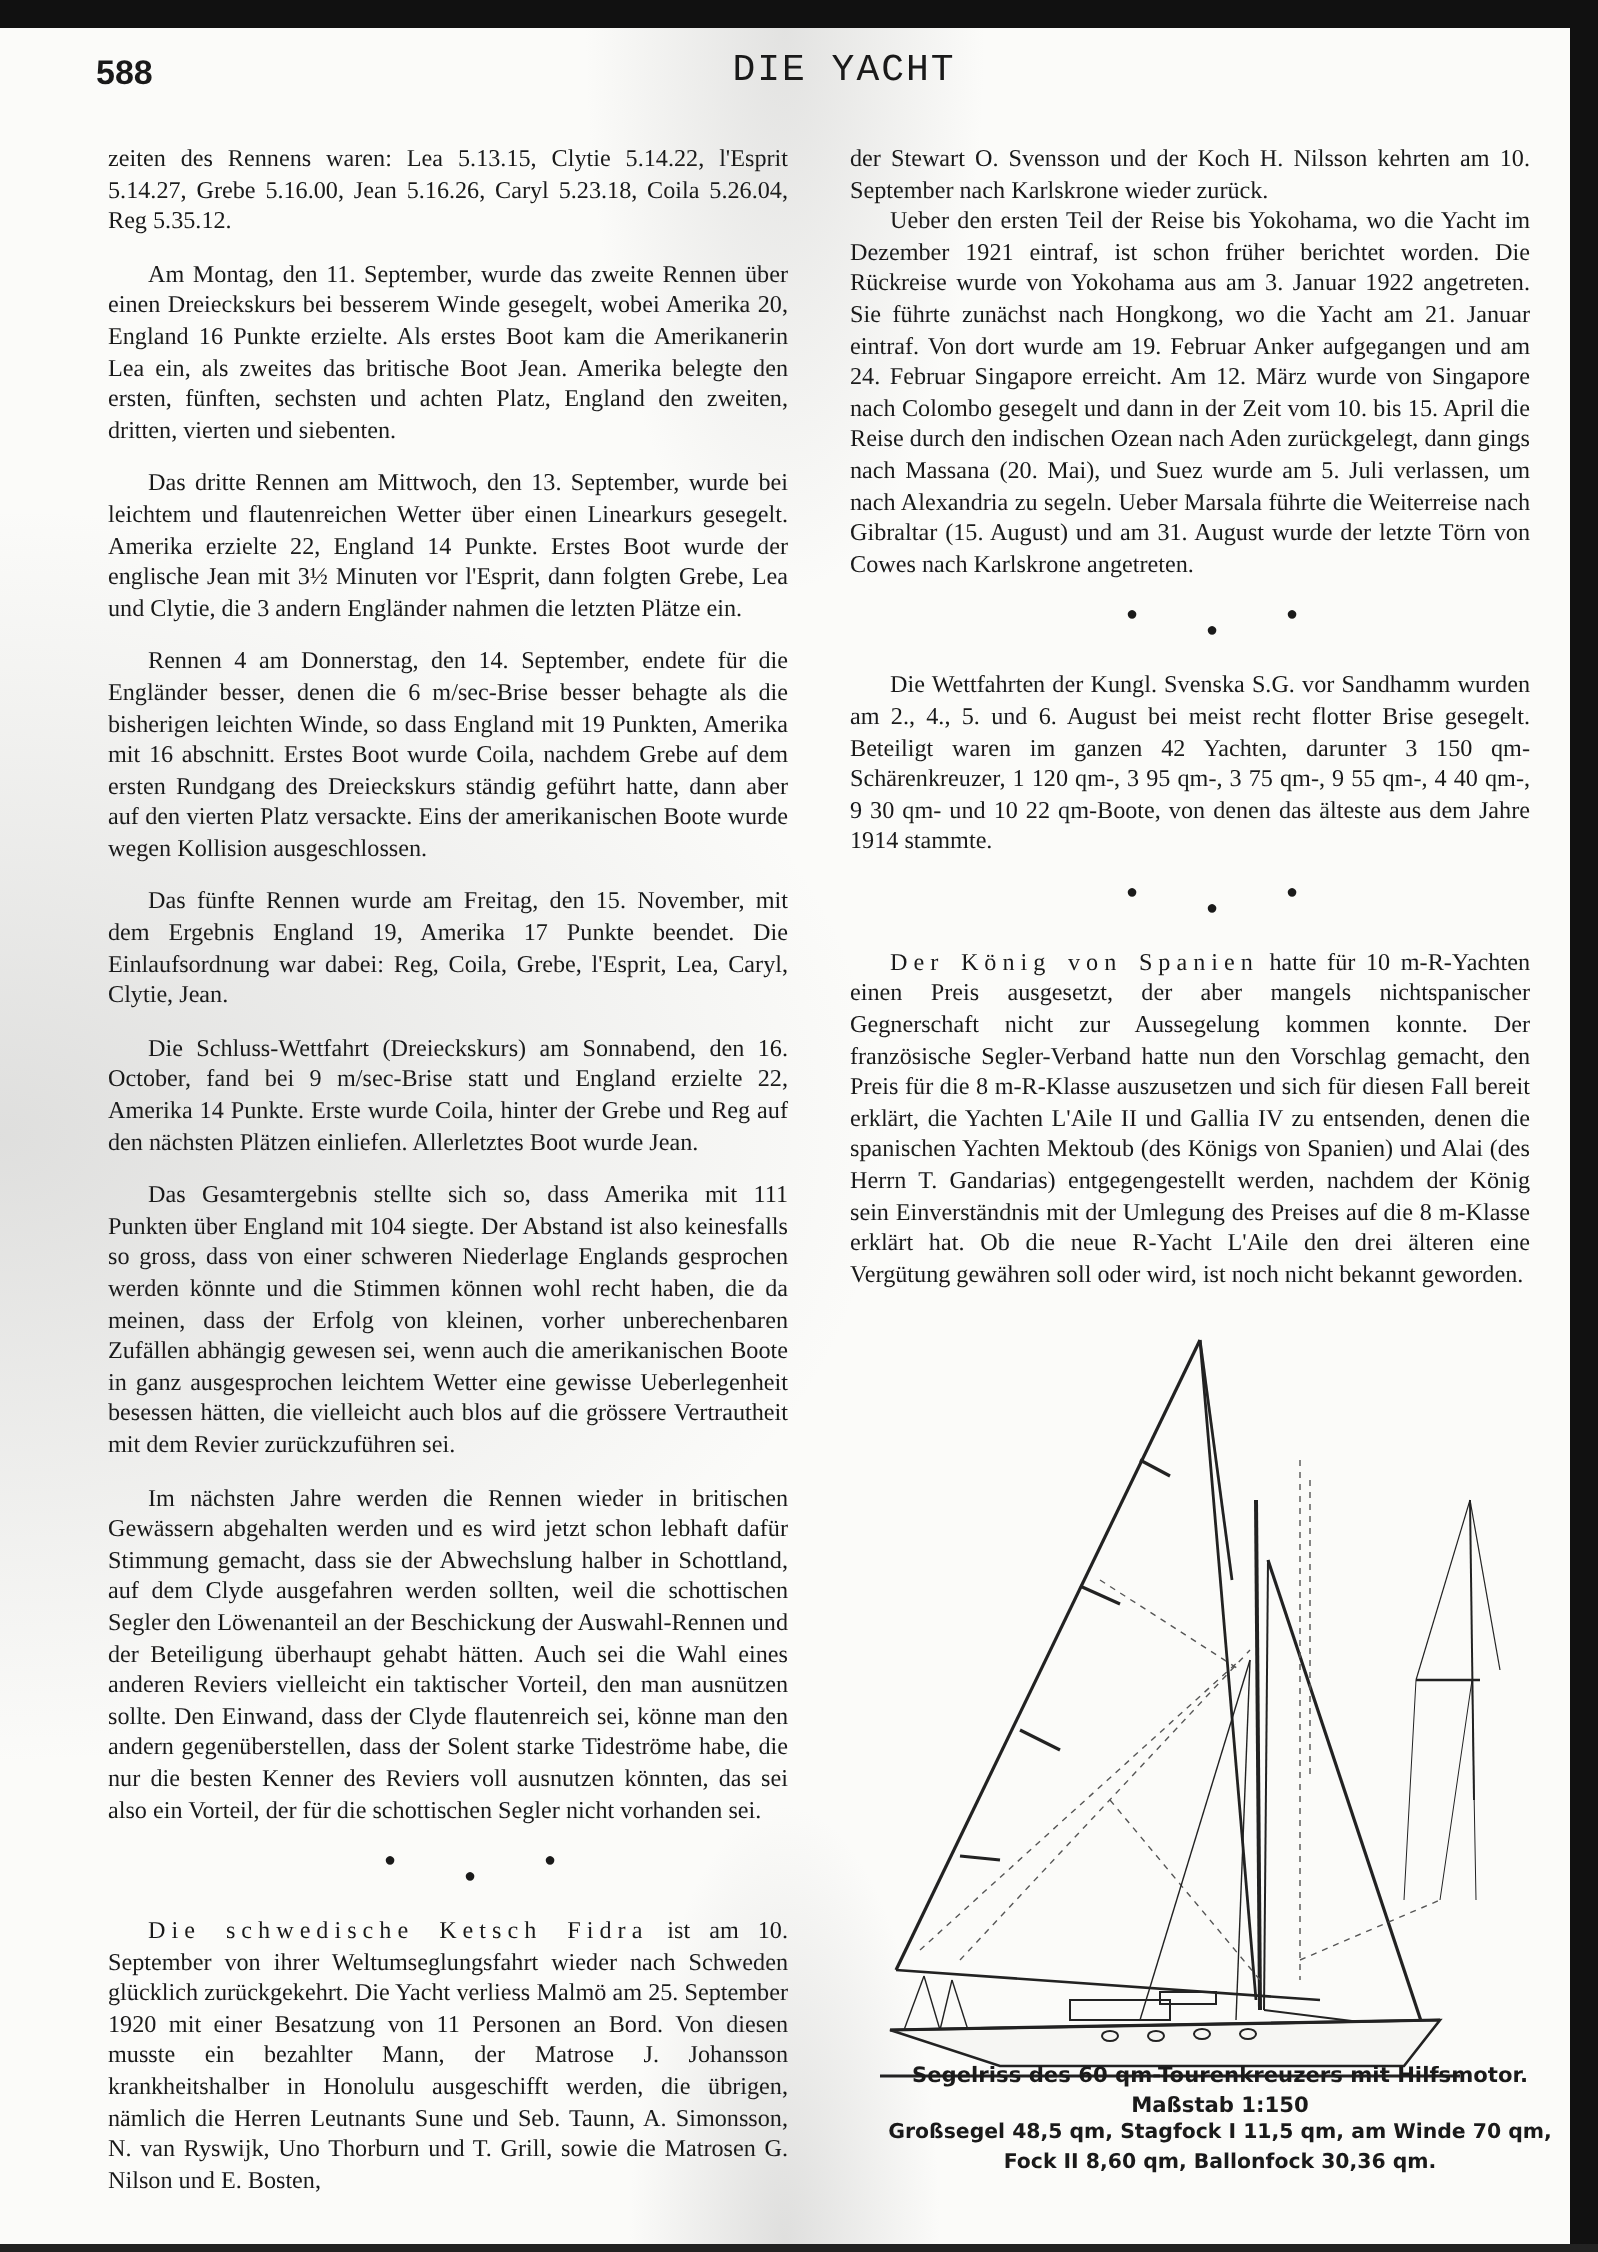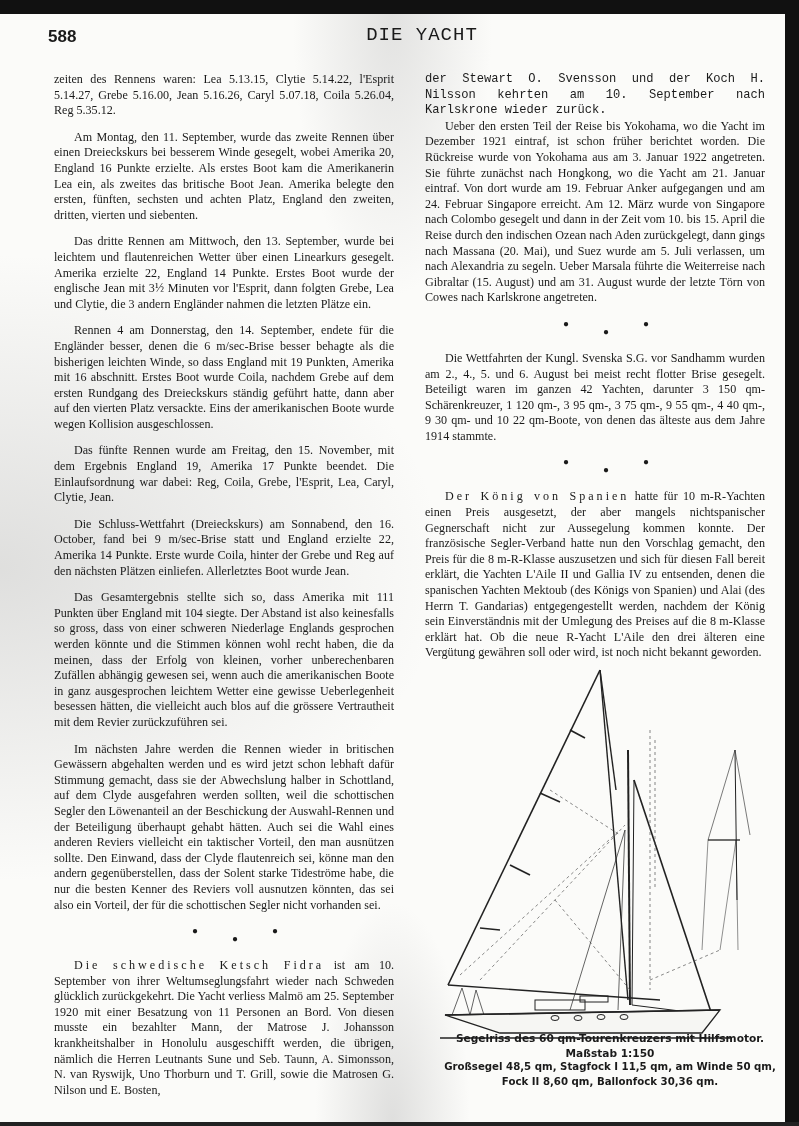--- a/index.html
+++ b/index.html
@@ -26,21 +26,21 @@
   }
   .journal-title {
     position:absolute; left:332px; top:24px; width:180px; text-align:center;
     font-family:Liberation Mono, monospace; font-size:19px; letter-spacing:1px;
   }
   .col { position:absolute; font-size:12.1px; line-height:15.6px; text-align:justify; }
   .col-left { left:54px; top:72px; width:340px; }
   .col-right { left:425px; top:72px; width:340px; }
   .col p { margin:0 0 11px 0; text-indent:20px; hyphens:manual; }
   .col p.noindent { text-indent:0; }
-  .col p.tight { margin-bottom:0;font-family:Liberation Mono, monospace; }
+  .col p.tight { margin-bottom:0; }
   .spaced { letter-spacing:3px; }
   .stars { position:relative; height:26px; margin:4px 0 8px 0; }
   .stars span { position:absolute; font-size:10px; line-height:10px; }
   .figure { position:absolute; left:440px; top:650px; width:340px; height:390px; }
   .caption {
     position:absolute; left:435px; top:1031px; width:350px; text-align:center;
     font-family:"DejaVu Sans", sans-serif; font-size:10.2px; line-height:14.5px;
   }
   .caption .c1 { font-weight:bold; font-size:10.6px; }
   .caption .c2 { font-weight:bold; }
@@ -56,21 +56,21 @@
 <div class="topbar"></div>
 <div class="rightbar"></div>
 <div class="bottombar"></div>
 
 <div class="paper"></div>
 
 <div class="page-num">588</div>
 <div class="journal-title">DIE YACHT</div>
 
 <div class="col col-left">
-  <p class="noindent">zeiten des Rennens waren: Lea 5.13.15, Clytie 5.14.22, l'Esprit 5.14.27, Grebe 5.16.00, Jean 5.16.26, Caryl 5.07.18, Coila 5.26.04, Reg 5.35.12.</p>
+  <p class="noindent">zeiten des Rennens waren: Lea 5.13.15, Clytie 5.14.22, l'Esprit 5.14.27, Grebe 5.16.00, Jean 5.16.26, Caryl 5.23.18, Coila 5.26.04, Reg 5.35.12.</p>
   <p>Am Montag, den 11. September, wurde das zweite Rennen über einen Dreieckskurs bei besserem Winde gesegelt, wobei Amerika 20, England 16 Punkte erzielte. Als erstes Boot kam die Amerikanerin Lea ein, als zweites das britische Boot Jean. Amerika belegte den ersten, fünften, sechsten und achten Platz, England den zweiten, dritten, vierten und siebenten.</p>
   <p>Das dritte Rennen am Mittwoch, den 13. September, wurde bei leichtem und flautenreichen Wetter über einen Linearkurs gesegelt. Amerika erzielte 22, England 14 Punkte. Erstes Boot wurde der englische Jean mit 3½ Minuten vor l'Esprit, dann folgten Grebe, Lea und Clytie, die 3 andern Engländer nahmen die letzten Plätze ein.</p>
   <p>Rennen 4 am Donnerstag, den 14. September, endete für die Engländer besser, denen die 6 m/sec-Brise besser behagte als die bisherigen leichten Winde, so dass England mit 19 Punkten, Amerika mit 16 abschnitt. Erstes Boot wurde Coila, nachdem Grebe auf dem ersten Rundgang des Dreieckskurs ständig geführt hatte, dann aber auf den vierten Platz versackte. Eins der amerikanischen Boote wurde wegen Kollision ausgeschlossen.</p>
   <p>Das fünfte Rennen wurde am Freitag, den 15. November, mit dem Ergebnis England 19, Amerika 17 Punkte beendet. Die Einlaufsordnung war dabei: Reg, Coila, Grebe, l'Esprit, Lea, Caryl, Clytie, Jean.</p>
   <p>Die Schluss-Wettfahrt (Dreieckskurs) am Sonnabend, den 16. October, fand bei 9 m/sec-Brise statt und England erzielte 22, Amerika 14 Punkte. Erste wurde Coila, hinter der Grebe und Reg auf den nächsten Plätzen einliefen. Allerletztes Boot wurde Jean.</p>
   <p>Das Gesamtergebnis stellte sich so, dass Amerika mit 111 Punkten über England mit 104 siegte. Der Abstand ist also keinesfalls so gross, dass von einer schweren Niederlage Englands gesprochen werden könnte und die Stimmen können wohl recht haben, die da meinen, dass der Erfolg von kleinen, vorher unberechenbaren Zufällen abhängig gewesen sei, wenn auch die amerikanischen Boote in ganz ausgesprochen leichtem Wetter eine gewisse Ueberlegenheit besessen hätten, die vielleicht auch blos auf die grössere Vertrautheit mit dem Revier zurückzuführen sei.</p>
   <p>Im nächsten Jahre werden die Rennen wieder in britischen Gewässern abgehalten werden und es wird jetzt schon lebhaft dafür Stimmung gemacht, dass sie der Abwechslung halber in Schottland, auf dem Clyde ausgefahren werden sollten, weil die schottischen Segler den Löwenanteil an der Beschickung der Auswahl-Rennen und der Beteiligung überhaupt gehabt hätten. Auch sei die Wahl eines anderen Reviers vielleicht ein taktischer Vorteil, den man ausnützen sollte. Den Einwand, dass der Clyde flautenreich sei, könne man den andern gegenüberstellen, dass der Solent starke Tideströme habe, die nur die besten Kenner des Reviers voll ausnutzen könnten, das sei also ein Vorteil, der für die schottischen Segler nicht vorhanden sei.</p>
   <div class="stars">
     <span style="left:138px;top:2px">●</span>
       <span style="left:178px;top:10px">●</span>
@@ -154,17 +154,17 @@
       <line x1="268" y1="190" x2="300" y2="190" stroke-width="1.3"></line>
       <line x1="268" y1="190" x2="262" y2="300" stroke-width="0.5"></line>
       <line x1="296" y1="190" x2="280" y2="300" stroke-width="0.5"></line>
       <line x1="296" y1="190" x2="298" y2="300" stroke-width="0.5"></line>
     </g>
   </svg>
 </div>
 
 <div class="caption">
   <div class="c1">Segelriss des 60 qm-Tourenkreuzers mit Hilfsmotor. Maßstab 1:150</div>
-  <div class="c2">Großsegel 48,5 qm, Stagfock I 11,5 qm, am Winde 50 qm,</div>
+  <div class="c2">Großsegel 48,5 qm, Stagfock I 11,5 qm, am Winde 70 qm,</div>
   <div class="c2">Fock II 8,60 qm, Ballonfock 30,36 qm.</div>
 </div>
 
 <div class="watermark">© yachtsportmuseum.de</div>
 
 </body></html>

